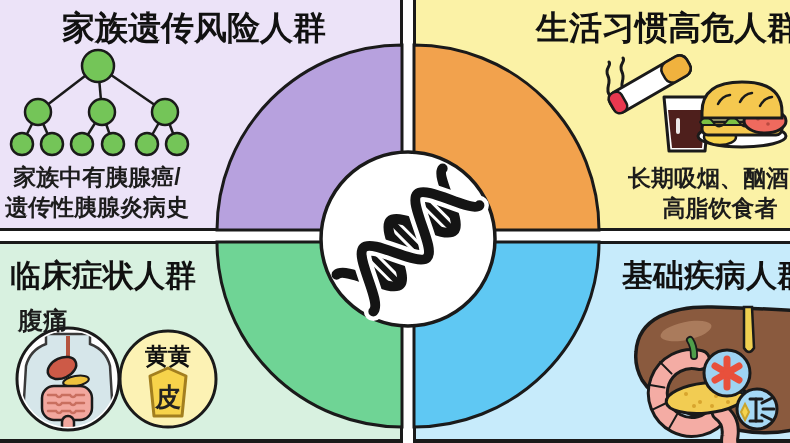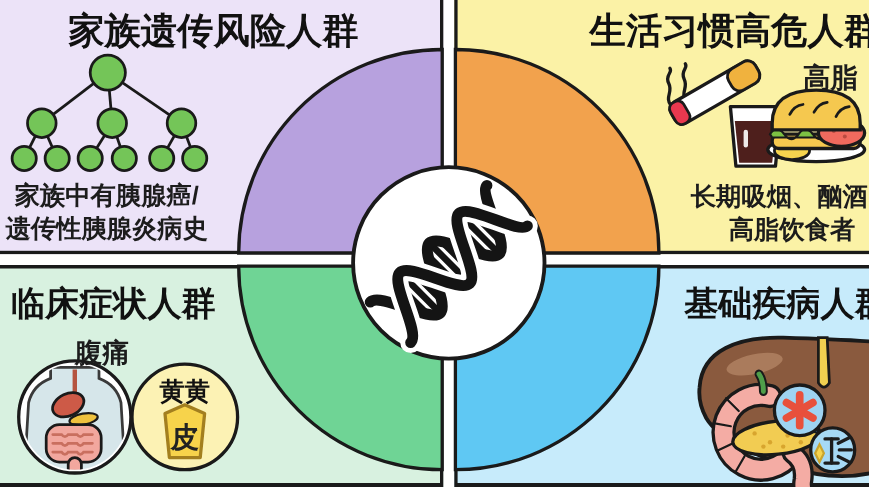--- a/index.html
+++ b/index.html
@@ -203,23 +203,22 @@
     </g>
   </svg>
 
   <div class="txt title" style="left:16px;top:6px;margin-left:46px;">家族遗传风险人群</div>
   <div class="txt caption" style="left:-6px;top:162px;width:206px;">
     <div>家族中有胰腺癌/</div>
     <div>遗传性胰腺炎病史</div>
   </div>
 
   <div class="txt title" style="left:536px;top:6px;">生活习惯高危人群</div>
-  <div class="txt minilabel" style="left:730px;top:54px;">高脂</div>
   <div class="txt caption" style="left:620px;top:163px;width:200px;">
     <div>长期吸烟、酗酒、</div>
     <div>高脂饮食者</div>
   </div>
 
   <div class="txt title-sm" style="left:10px;top:255px;">临床症状人群</div>
-  <div class="txt minilabel" style="left:18px;top:304px;width:100px;text-align:right;">腹痛</div>
+  <div class="txt minilabel" style="left:18px;top:304px;width:100px;text-align:left;">腹痛</div>
 
   <div class="txt title-sm" style="left:622px;top:255px;">基础疾病人群</div>
 </div>
 
 </body></html>

